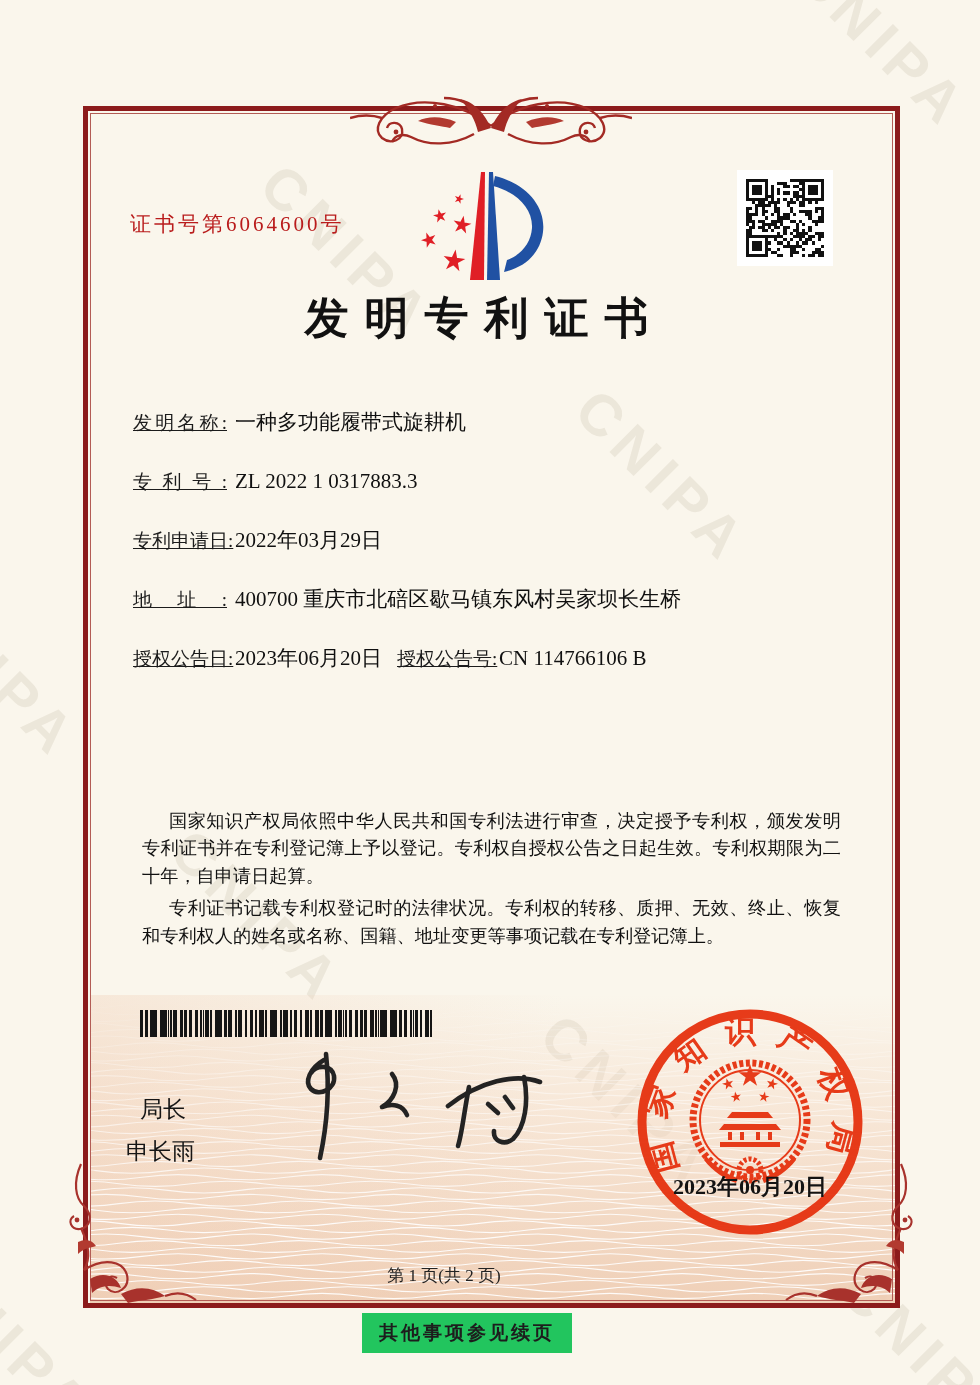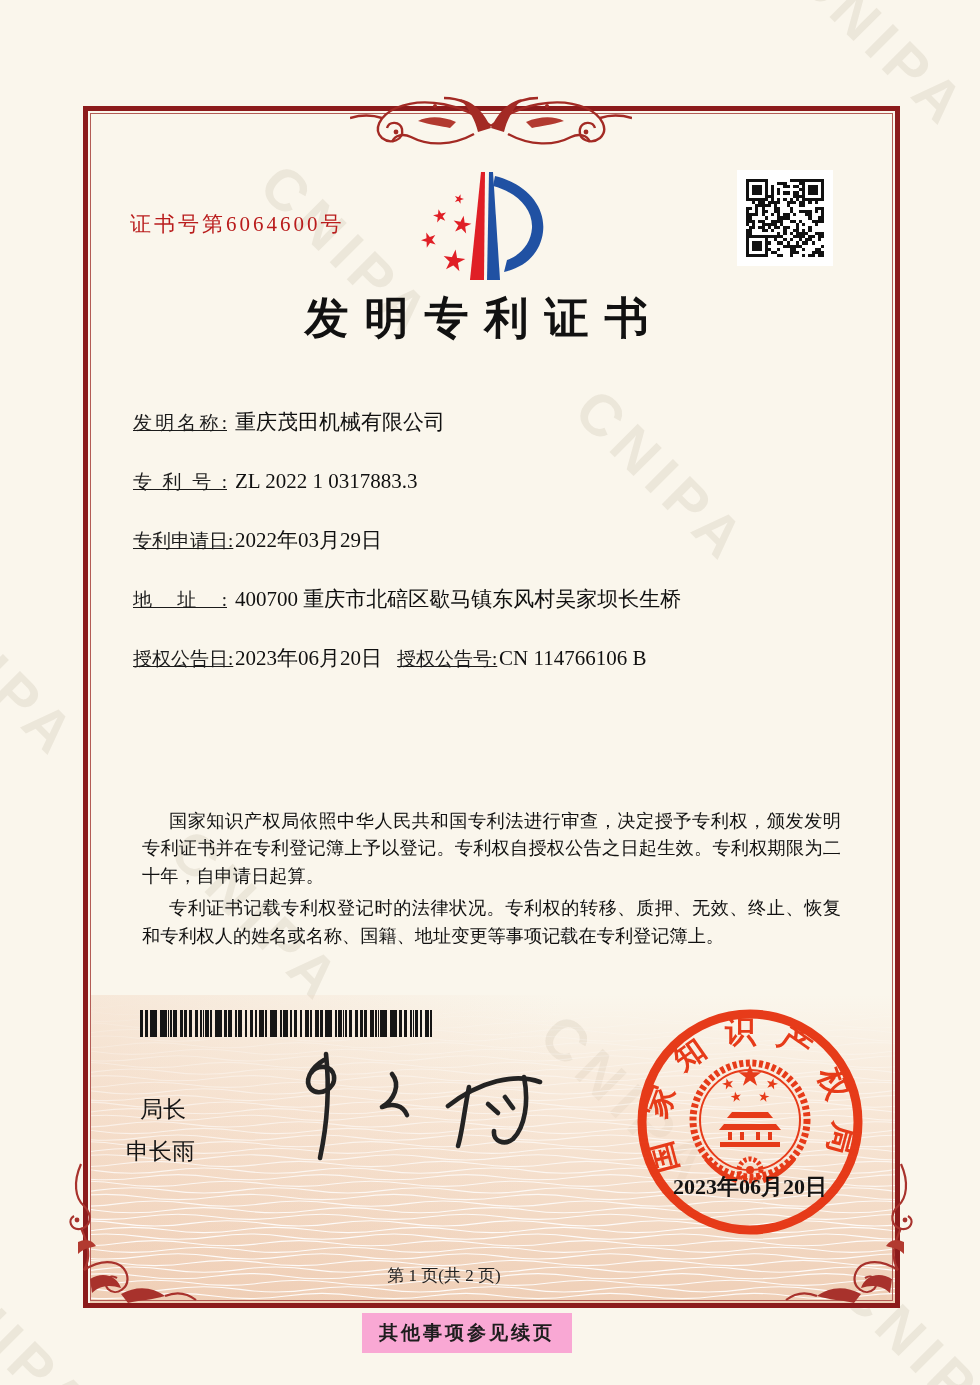--- a/index.html
+++ b/index.html
@@ -49,21 +49,21 @@
   .officer-name{position:absolute;left:126px;top:1136px;font-family:"Liberation Sans","DejaVu Sans",sans-serif;
      font-size:23px;color:#161616;}
   .signature{position:absolute;left:272px;top:1042px;}
   .signature path{fill:none;stroke:#232323;stroke-width:4.6px;stroke-linecap:round;stroke-linejoin:round;}
   
   .seal{position:absolute;left:636px;top:1008px;opacity:.95;}
   .seal-date{position:absolute;left:655px;top:1172px;width:190px;text-align:center;
      font-size:22px;font-weight:bold;color:#131313;letter-spacing:0px;}
   
   .page-indicator{position:absolute;left:83px;top:1264px;width:722px;text-align:center;font-size:17px;color:#222;}
-  .note-box{position:absolute;left:362px;top:1313px;width:210px;height:40px;line-height:40px;background:#f9a8d4;
+  .note-box{position:absolute;left:362px;top:1313px;width:210px;height:40px;line-height:40px;background:#22c55e;
      text-align:center;font-size:19px;letter-spacing:3px;font-weight:600;color:#1d1d1d;}
   
   .orn{position:absolute;}
   .orn path,.orn circle{vector-effect:non-scaling-stroke;}
 </style>
 </head>
 <body>
 
 <div class="page">
 
@@ -514,21 +514,21 @@
         <rect x="21" y="24" width="1" height="1"></rect>
         <rect x="23" y="24" width="1" height="1"></rect>
         <rect x="24" y="24" width="1" height="1"></rect>
       </svg>
   </div>
 
   <div class="title">发明专利证书</div>
 
   <div class="fields">
     <div class="field-row">
-      <span class="flabel">发明名称:</span><span class="fvalue">重庆茂田机械有限公司</span>
+      <span class="flabel">发明名称:</span><span class="fvalue">一种多功能履带式旋耕机</span>
     </div>
     <div class="field-row">
       <span class="flabel">专利号:</span><span class="fvalue">ZL 2022 1 0317883.3</span>
     </div>
     <div class="field-row">
       <span class="flabel">专利申请日:</span><span class="fvalue">2022年03月29日</span>
     </div>
     <div class="field-row">
       <span class="flabel">地址:</span><span class="fvalue">400700 重庆市北碚区歇马镇东风村吴家坝长生桥</span>
     </div>

